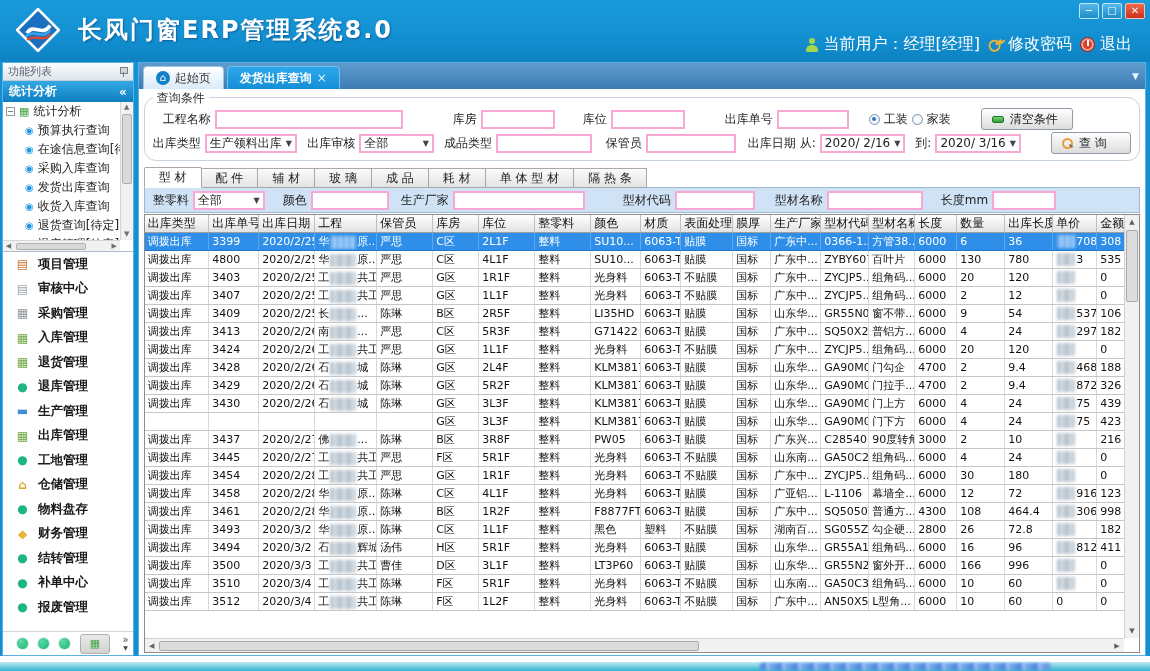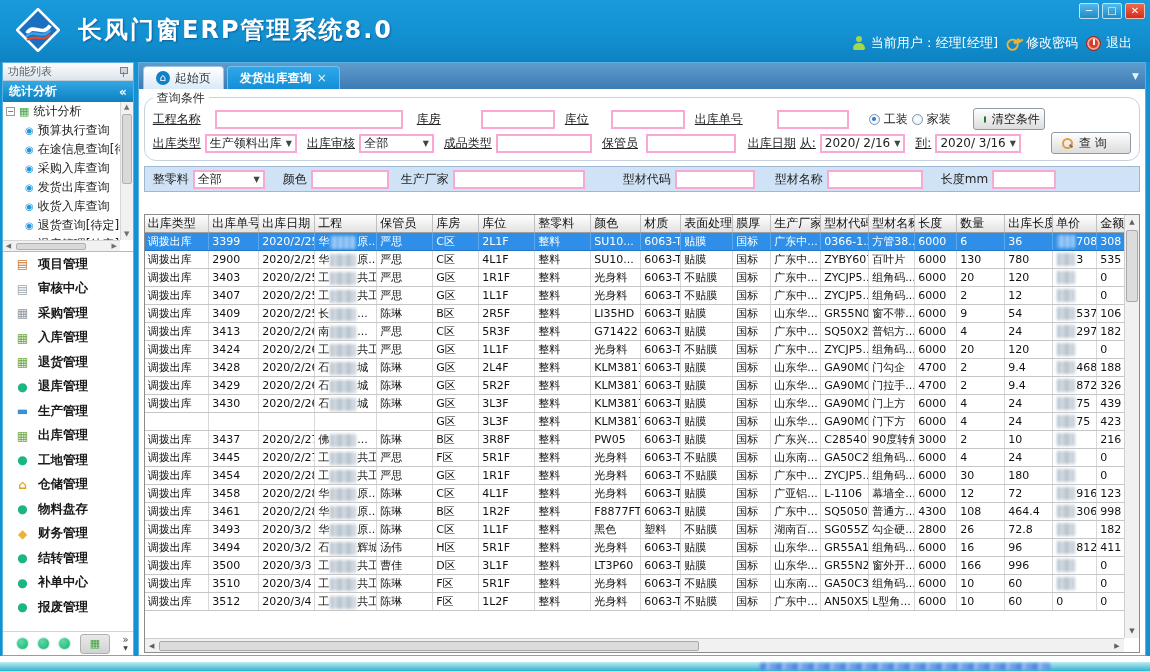--- a/index.html
+++ b/index.html
@@ -8,21 +8,21 @@
   .window { width:1150px; height:671px; position:relative; overflow:hidden; display:flex; flex-direction:column; background:#fff; }
 
   
   .titlebar { height:62px; background:linear-gradient(180deg,#1a9ada 0%,#1391d2 55%,#0d82c2 100%); position:relative; flex:0 0 auto; }
   .brand { position:absolute; left:16px; top:8px; display:flex; align-items:center; gap:18px; }
   .logo { width:44px; height:44px; }
   .app-title { color:#fff; font-size:24px; font-weight:bold; letter-spacing:2px; text-shadow:1px 1px 2px rgba(0,0,60,.35); }
   .winctrls { position:absolute; top:3px; right:5px; display:flex; gap:3px; }
   .winbtn { width:20px; height:16px; border:1px solid #bfe4f7; border-radius:2px; background:linear-gradient(#55b9ea,#1d8cc8); color:#fff; font-size:10px; line-height:14px; text-align:center; cursor:pointer; }
   .winbtn.close { background:linear-gradient(#ef6a4d,#cf2f1d); border-color:#f7c0b2; font-weight:bold; }
-  .userbar { position:absolute; right:18px; top:34px; display:flex; align-items:flex-start; gap:8px; color:#fff; font-size:13px; }
+  .userbar { position:absolute; right:18px; top:34px; display:flex; align-items:flex-start; gap:8px; color:#fff; font-size:16px; }
   .userbar .grp { display:flex; align-items:center; gap:5px; cursor:pointer; }
   .icon-person { width:14px; height:14px; position:relative; }
   .icon-person::before { content:""; position:absolute; left:4px; top:0; width:6px; height:6px; border-radius:50%; background:#a6d74a; }
   .icon-person::after { content:""; position:absolute; left:1px; bottom:0; width:12px; height:7px; border-radius:6px 6px 2px 2px; background:#a6d74a; }
   .icon-key { width:15px; height:15px; position:relative; transform:rotate(-35deg); }
   .icon-key::before { content:""; position:absolute; left:0; top:2px; width:8px; height:8px; border:2.5px solid #e8b53a; border-radius:50%; }
   .icon-key::after { content:""; position:absolute; left:8px; top:6px; width:7px; height:2.5px; background:#e8b53a; box-shadow:3px 2px 0 -0.5px #e8b53a; }
   .icon-power { width:15px; height:15px; border-radius:50%; background:#d8402e; border:1px solid #9e2516; position:relative; box-shadow:inset 0 0 0 2px #f0a396; }
   .icon-power::after { content:""; position:absolute; left:6px; top:2px; width:2px; height:6px; background:#fff; }
 
@@ -70,21 +70,21 @@
   .tab-close { font-size:12px; font-weight:normal; opacity:.9; cursor:pointer; }
   .tab-overflow { position:absolute; right:6px; top:8px; color:#e8f4fb; font-size:9px; cursor:pointer; }
 
   .page { flex:1 1 auto; display:flex; flex-direction:column; padding:4px 5px 2px 5px; min-height:0; background:#fff; }
 
   
   .querybox { position:relative; border:1px solid #c6d3de; border-radius:12px; padding:10px 8px 6px 8px; margin-top:4px; flex:0 0 64px; }
   .qb-title { position:absolute; top:-8px; left:8px; background:#fff; padding:0 4px; font-size:12px; color:#333; }
   .qrow { display:flex; align-items:center; gap:4px; height:22px; font-size:12px; color:#222; white-space:nowrap; }
   .qrow + .qrow { margin-top:2px; }
-  .lbl { text-align:left;text-decoration:underline; }
+  .lbl { text-align:right; }
   input.tb, .combo { height:19px; border:2px solid #f9a8d4; background:#fff; font-size:12px; font-family:inherit; padding:0 3px; }
   .combo { display:inline-flex; align-items:center; justify-content:space-between; gap:4px; cursor:pointer; }
   .combo .cv { overflow:hidden; white-space:nowrap; }
   .combo .ca { font-size:8px; color:#444; }
   .radio { display:inline-flex; align-items:center; gap:4px; cursor:pointer; }
   .rdot { width:11px; height:11px; border-radius:50%; border:1px solid #7a94ad; background:radial-gradient(#fff,#e8eef4); position:relative; }
   .rdot.on::after { content:""; position:absolute; left:2.5px; top:2.5px; width:4px; height:4px; border-radius:50%; background:#2d78c8; }
   .btn { height:22px; display:inline-flex; align-items:center; gap:6px; padding:0 10px; background:linear-gradient(#fefefe,#dcdcdc); border:1px solid #8e9aa5; border-radius:3px; font-size:12px; color:#222; cursor:pointer; }
   .ico-eraser { width:12px; height:7px; border-radius:2px; background:linear-gradient(#7ed06e,#2f9e3c); border:1px solid #1f7a2c; }
   .ico-mag { width:11px; height:11px; position:relative; }
@@ -322,21 +322,21 @@
             <span class="lbl" style="width:78px;margin-left:6px">出库单号</span>
             <input class="tb" style="width: 72px;">
             <span class="radio" style="margin-left:16px">
               <span class="rdot on"></span>
               <span>工装</span>
             </span>
             <span class="radio">
               <span class="rdot"></span>
               <span>家装</span>
             </span>
-            <span class="btn" style="margin-left:18px;width:72px">
+            <span class="btn" style="margin-left:26px;width:92px">
               <span class="ico-eraser"></span>
               <span>清空条件</span>
             </span>
           </div>
           <div class="qrow">
             <span class="lbl" style="width:58px">出库类型</span>
             <span class="combo" style="width:100px">
               <span class="cv">生产领料出库</span>
               <span class="ca">▼</span>
             </span>
@@ -361,20 +361,30 @@
               <span class="ca">▼</span>
             </span>
             <span class="btn" style="margin-left:26px;width:92px">
               <span class="ico-mag"></span>
               <span>查   询</span>
             </span>
           </div>
         </div>
 
         <div class="matwrap">
+          <div class="mat-tabs" id="mat-tabs">
+              <div class="mtab active">型  材</div>
+              <div class="mtab">配  件</div>
+              <div class="mtab">辅  材</div>
+              <div class="mtab">玻  璃</div>
+              <div class="mtab">成  品</div>
+              <div class="mtab">耗  材</div>
+              <div class="mtab">单 体 型 材</div>
+              <div class="mtab">隔 热 条</div>
+            </div>
           <div class="mat-filter">
             <span>整零料</span>
             <span class="combo" style="width:72px">
               <span class="cv">全部</span>
               <span class="ca">▼</span>
             </span>
             <span style="margin-left:14px">颜色</span>
             <input class="tb" style="width: 78px;">
             <span style="margin-left:8px">生产厂家</span>
             <input class="tb" style="width: 132px;">
@@ -454,21 +464,21 @@
                   <td>0366-1.2</td>
                   <td>方管38...</td>
                   <td>6000</td>
                   <td>6</td>
                   <td>36</td>
                   <td><span class="pxblur" style="width: 18px;"></span>708</td>
                   <td>308</td>
                 </tr>
                 <tr class="gr-row">
                   <td>调拨出库</td>
-                  <td>2900</td>
+                  <td>4800</td>
                   <td>2020/2/25</td>
                   <td>华<span class="pxblur" style="width: 26px;"></span>原...</td>
                   <td>严思</td>
                   <td>C区</td>
                   <td>4L1F</td>
                   <td>整料</td>
                   <td>SU10...</td>
                   <td>6063-T5</td>
                   <td>贴膜</td>
                   <td>国标</td>

